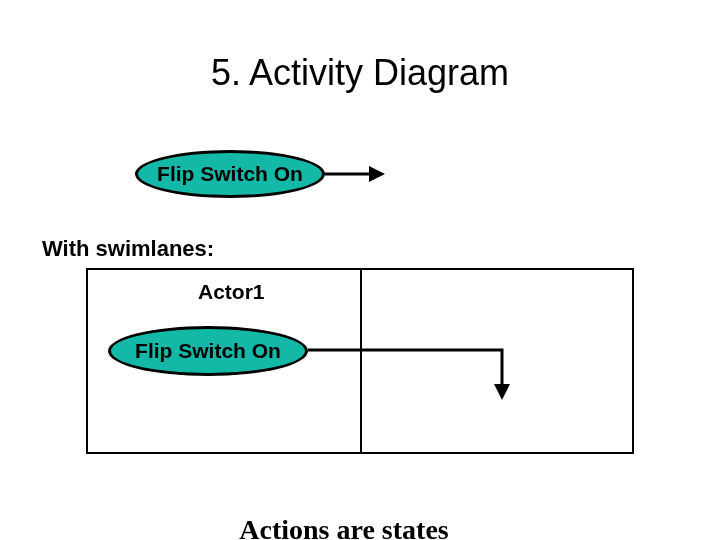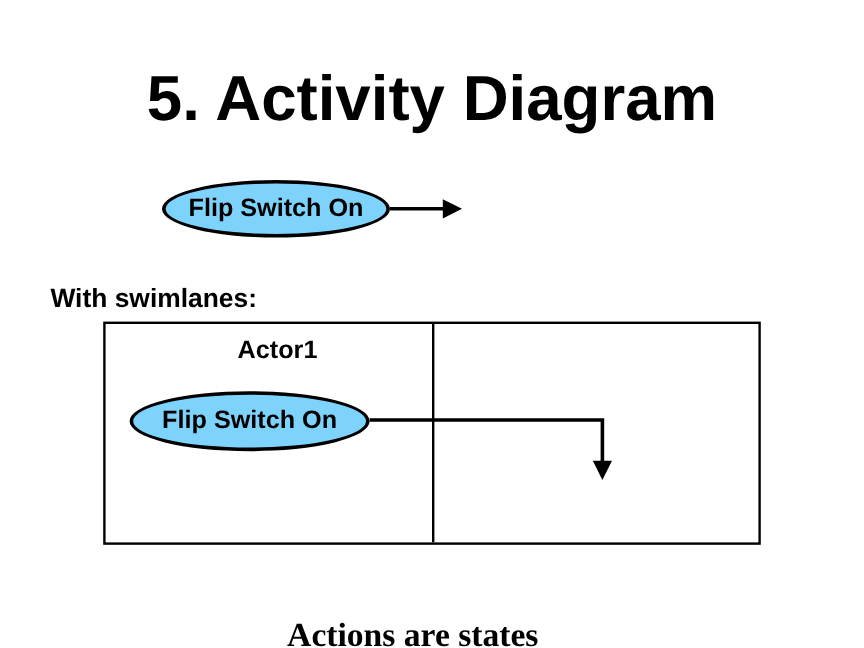--- a/index.html
+++ b/index.html
@@ -1,19 +1,19 @@
 <!DOCTYPE html>
 <html><head>
 <meta charset="utf-8">
 <style>
   * { box-sizing: border-box; margin: 0; padding: 0; }
   html, body { width: 720px; height: 540px; background: #fff; font-family: Arial, Helvetica, sans-serif; color: #000; }
   .page { position: relative; width: 720px; height: 540px; }
-  .title { position: absolute; top: 52px; left: 0; width: 720px; text-align: center; font-size: 53px; font-weight: bold; }
-  .ellipse { position: absolute; border: 3px solid #000; border-radius: 50%; display: flex; align-items: center; justify-content: center; font-size: 21px; font-weight: bold; background: #7dd3fc; }
+  .title { position: absolute; top: 52px; left: 0; width: 720px; text-align: center; font-size: 36px; font-weight: normal; }
+  .ellipse { position: absolute; border: 3px solid #000; border-radius: 50%; display: flex; align-items: center; justify-content: center; font-size: 21px; font-weight: bold; background: #14b8a6; }
   .e1 { left: 135px; top: 150px; width: 190px; height: 48px; }
   .e2 { left: 383px; top: 150px; width: 190px; height: 48px; }
   .subheading { position: absolute; left: 42px; top: 236px; font-size: 22px; font-weight: bold; }
   .swim { position: absolute; left: 86px; top: 268px; width: 548px; height: 186px; border: 2px solid #000; }
   .swim-div { position: absolute; left: 50%; top: 0; width: 0; height: 100%; border-left: 2px solid #000; }
   .actor { position: absolute; top: 10px; font-size: 21px; font-weight: bold; }
   .actor1 { left: 110px; text-align: center; }
   .actor2 { left: 390px; }
   .e3 { left: 20px; top: 56px; width: 200px; height: 50px; }
   .e4 { left: 332px; top: 126px; width: 176px; height: 48px; }

